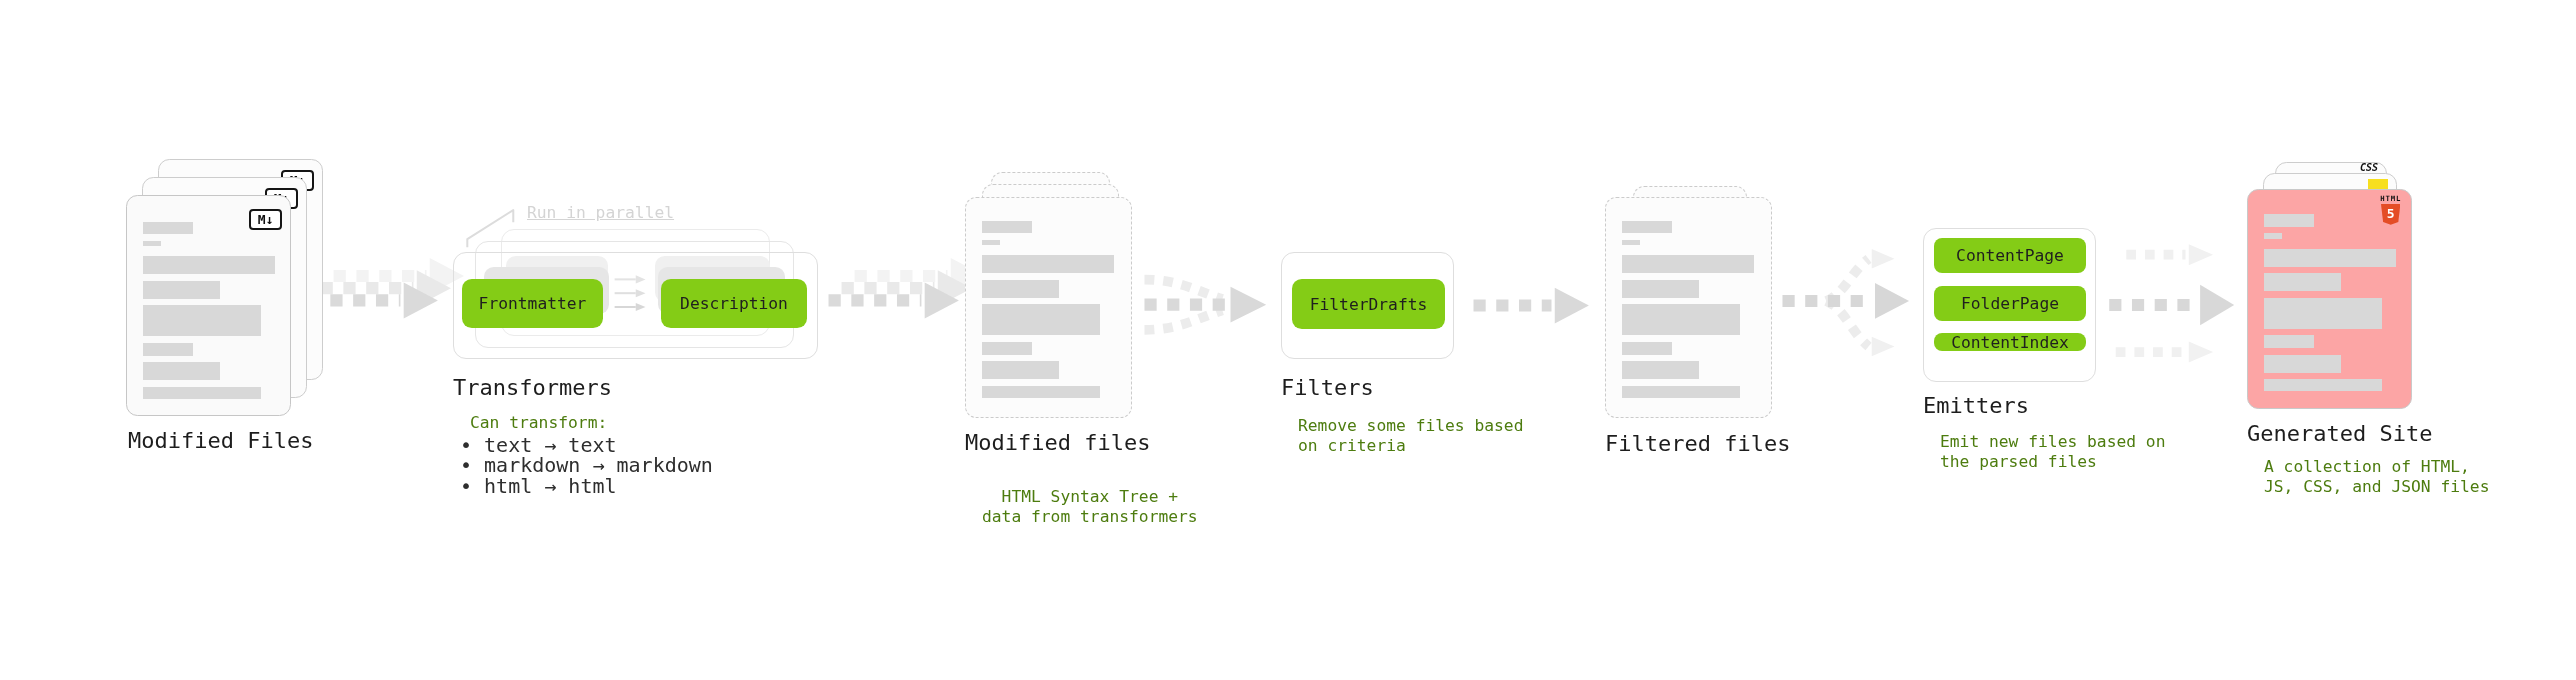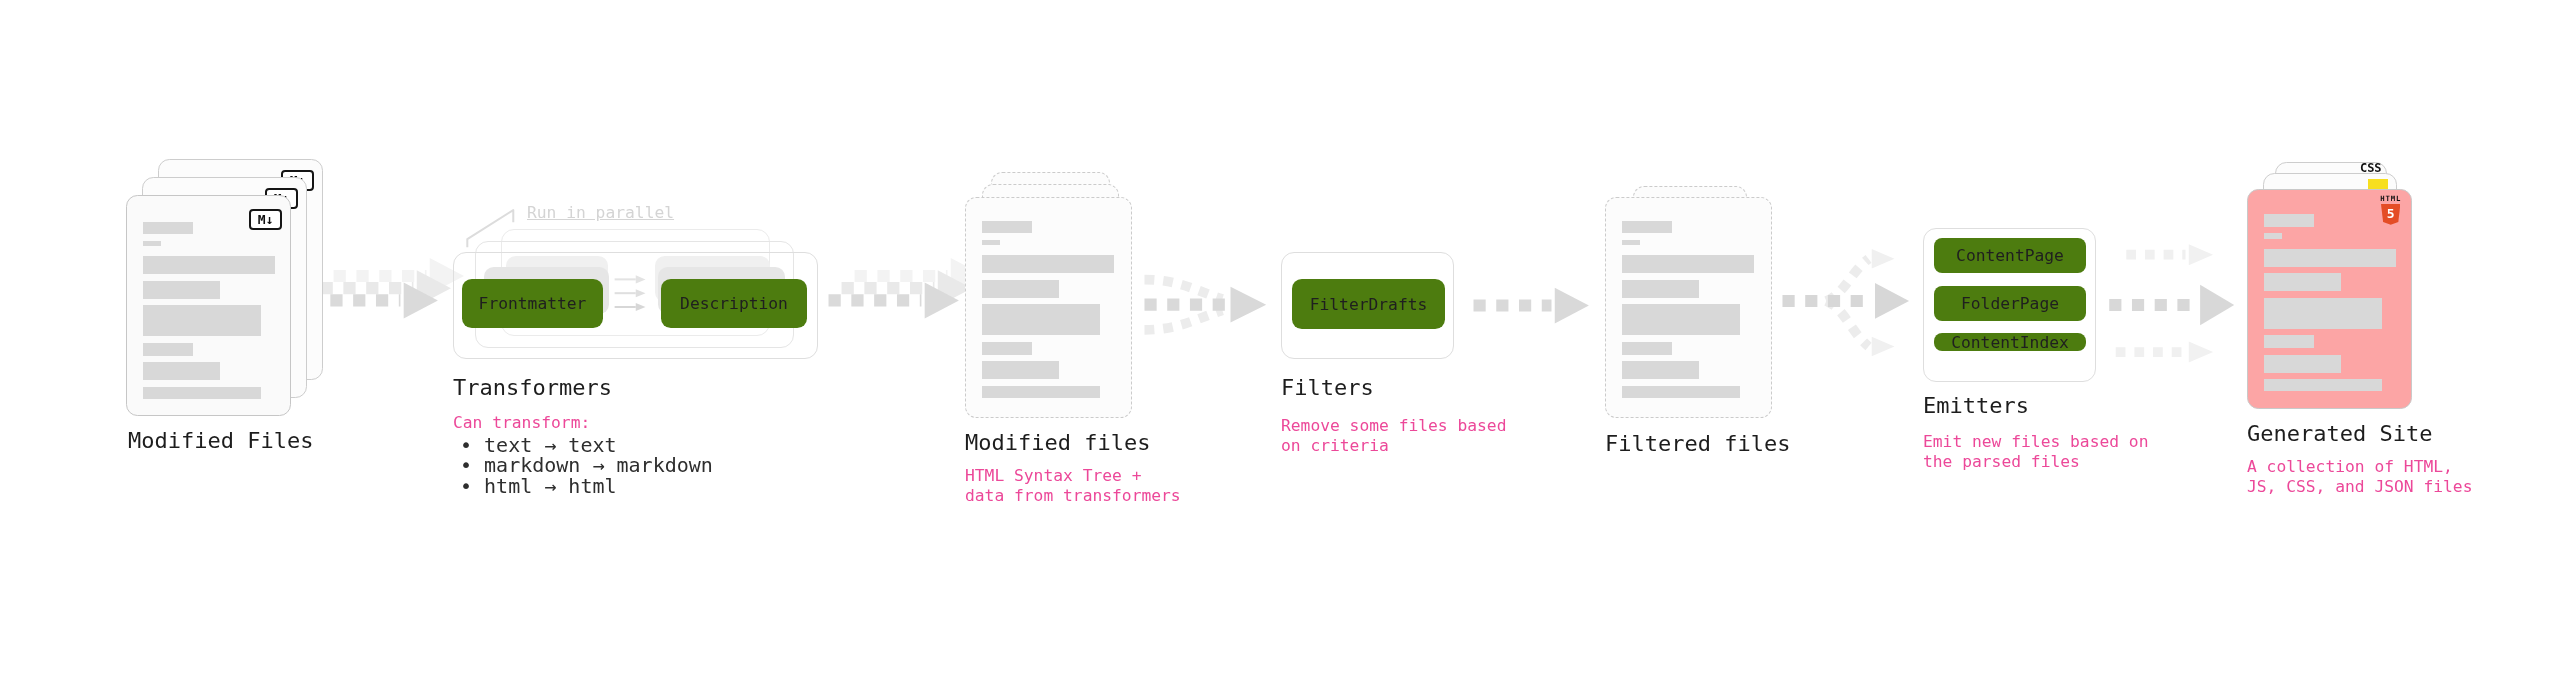--- a/index.html
+++ b/index.html
@@ -29,40 +29,40 @@
            display:flex;align-items:center;justify-content:center;
            font-size:13px;font-weight:bold;}
   .html5-badge{position:absolute;right:8.1px;top:4.9px;width:24.4px;text-align:center;}
   .html5-word{font-size:7.3px;font-weight:bold;color:#111;letter-spacing:0.8px;line-height:8.1px;}
   .html5-shield{width:19.5px;height:21px;margin:0.8px auto 0;
                 clip-path:polygon(0 0,100% 0,89% 87%,50% 100%,11% 87%);
                 background:#e44d26;color:#fff;font-size:13px;font-weight:bold;
                 line-height:20.3px;text-align:center;}
   .js-badge{position:absolute;right:8.1px;top:4.9px;width:19.5px;height:10.6px;background:#f7df1e;}
   .css-badge{position:absolute;right:9.8px;top:2.4px;width:16.3px;text-align:center;}
-  .css-word{font-size:12px;font-weight:bold;color:#111;line-height:6.5px;}
+  .css-word{font-size:10px;font-weight:bold;color:#111;line-height:6.5px;font-style:italic;}
   .css-bar{width:14px;height:2.4px;background:#2965f1;margin:0.8px auto 0;}
 
   
   .panel{position:absolute;box-sizing:border-box;border:1.6px solid #dedede;
          border-radius:13px;background:#ffffff;}
   .panel.layered{background:transparent;}
   .panel.g1{border-color:#e5e5e5;}
   .panel.g2{border-color:#ebebeb;}
-  .chip{position:absolute;box-sizing:border-box;border-radius:9.8px;background:#4d7c0f;
+  .chip{position:absolute;box-sizing:border-box;border-radius:9.8px;background:#84cc16;
         display:flex;align-items:center;justify-content:center;
         font-size:16.3px;color:#1f1f1f;}
   .chip.ghost1{background:#e6e6e6;}
   .chip.ghost2{background:#f0f0f0;}
 
   
   .stage-label{position:absolute;font-size:22px;font-weight:500;color:#1d1d1d;
                line-height:24.4px;white-space:nowrap;}
-  .stage-desc{position:absolute;font-size:16.3px;color:#ec4899;line-height:20.3px;
-              white-space:pre-line;}
+  .stage-desc{position:absolute;font-size:16.3px;color:#4d7c0f;line-height:20.3px;
+              white-space:pre-line;margin-left:17px;}
   .bullet-list{position:absolute;font-size:20px;color:#2e2e2e;line-height:20.3px;}
   .annotation{position:absolute;font-size:16.3px;color:#d4d4d4;white-space:nowrap;text-decoration:underline;}
 
   .arrow{position:absolute;}
 </style>
 </head>
 <body>
 
 <div id="canvas">
 
@@ -198,21 +198,21 @@
         <div class="bar b2"></div>
         <div class="bar b3"></div>
         <div class="bar b4"></div>
         <div class="bar b5"></div>
         <div class="bar b6"></div>
         <div class="bar b7"></div>
         <div class="bar b8"></div>
       </div>
     </div>
     <div class="stage-label" style="left:965px;top:431px;">Modified files</div>
-    <div class="stage-desc" style="left:965px;top:466px;">HTML Syntax Tree +
+    <div class="stage-desc" style="left:965px;top:487px;text-align:center;">HTML Syntax Tree +
 data from transformers</div>
   </div>
 
   <div>
     <div class="panel" style="left:1281px;top:252px;width:173px;height:107px;"></div>
     <div class="chip" style="left:1292px;top:279px;width:153px;height:50px;">
       <span>FilterDrafts</span>
     </div>
     <div class="stage-label" style="left:1281px;top:376px;">Filters</div>
     <div class="stage-desc" style="left:1281px;top:416px;">Remove some files based

